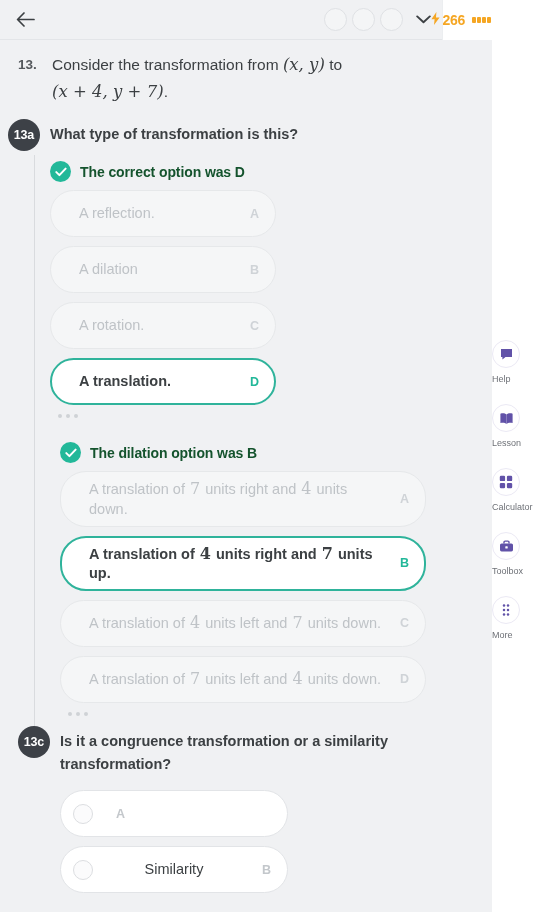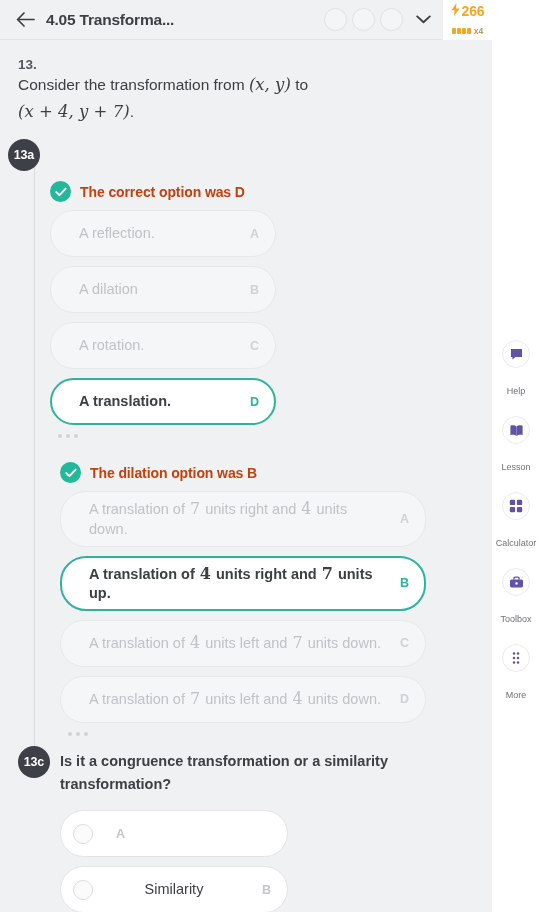--- a/index.html
+++ b/index.html
@@ -57,21 +57,21 @@
     margin-left: 9px;
     width: 22px; height: 22px;
     display: flex; align-items: center; justify-content: center;
     cursor: pointer;
   }
   .points-box {
     margin-left: 8px;
     width: 50px;
     height: 40px;
     background: #ffffff;
-    display: flex; flex-direction: column;
+    display: flex; flex-direction: row;
     align-items: center; justify-content: center;
     gap: 7px;
     border-left: 1px solid #eceef0;
   }
   .points-row {
     display: flex; align-items: center; gap: 2px;
     line-height: 1;
   }
   .points-val {
     font-size: 14px; font-weight: bold; color: #f5a623;
@@ -90,21 +90,20 @@
     position: relative;
     height: 872px;
     padding: 0;
   }
 
   
   .stem {
     position: relative;
     display: flex;
     padding: 12px 7px 6px 18px;
-    flex-direction: column;
   }
   .stem-num {
     font-size: 13.5px; font-weight: bold; color: #54585c;
     width: 34px; flex: none; padding-top: 5px;
   }
   .stem-text {
     font-size: 15.5px; color: #3c4043; line-height: 1.62;
     font-weight: 500;
   }
   .mth {
@@ -146,21 +145,21 @@
     display: flex; align-items: center; gap: 9px;
     padding: 4px 0 8px 0;
   }
   .check-circle {
     width: 21px; height: 21px; border-radius: 50%;
     background: #22b899;
     display: flex; align-items: center; justify-content: center;
     flex: none;
   }
   .correct-text {
-    font-size: 14px; font-weight: bold; color: #c2410c;
+    font-size: 14px; font-weight: bold; color: #14532d;
     letter-spacing: -0.1px;
   }
 
   
   .opts { display: flex; flex-direction: column; gap: 9px; }
   .opt {
     position: relative;
     display: flex; align-items: center;
     min-height: 47px;
     border-radius: 26px;
@@ -228,21 +227,21 @@
     left: 492px; top: 0;
     width: 48px; height: 912px;
     background: #ffffff;
     display: flex; flex-direction: column;
     align-items: center;
     padding-top: 340px;
     gap: 20px;
   }
   .side-item {
     display: flex; flex-direction: column;
-    align-items: center; gap: 18px;
+    align-items: flex-start; gap: 6px;
     cursor: pointer;
     width: 48px;
   }
   .side-ico {
     width: 28px; height: 28px; border-radius: 50%;
     border: 1px solid #ebe9f4;
     background: #ffffff;
     display: flex; align-items: center; justify-content: center;
   }
   .side-label {
@@ -258,21 +257,20 @@
   <div class="main-col">
 
     <div class="topbar">
       <div class="back-btn">
         <span>
           <svg width="19" height="15" viewBox="0 0 19 15">
             <path d="M8 1 L1.6 7.5 L8 14 M1.8 7.5 H18" fill="none" stroke="#3c4043" stroke-width="1.7" stroke-linecap="round" stroke-linejoin="round"></path>
           </svg>
         </span>
       </div>
-      <div class="lesson-title">4.05 Transforma...</div>
 
       <div class="topbar-right">
         <div class="avatars">
           <div class="avatar-circle"></div>
           <div class="avatar-circle"></div>
           <div class="avatar-circle"></div>
         </div>
         <div class="chevron">
           <svg width="15" height="9" viewBox="0 0 15 9">
             <path d="M1.2 1.4 L7.5 7.3 L13.8 1.4" fill="none" stroke="#3c4043" stroke-width="1.9" stroke-linecap="round" stroke-linejoin="round"></path>
@@ -309,20 +307,21 @@
         <div class="stem-num">13.</div>
         <div class="stem-text">
           <span>Consider the transformation from </span><span class="mth">(x, y)</span><span> to</span><br>
           <span class="mth">(x + 4, y + 7)</span><span>.</span>
         </div>
       </div>
 
       <div class="subq" style="padding-top:8px;padding-left:8px;">
         <div class="subq-head">
           <div class="badge">13a</div>
+          <div class="subq-title">What type of transformation is this?</div>
         </div>
         <div class="subq-body w-narrow">
           <div class="correct-banner">
             <span class="check-circle">
               <svg width="12" height="10" viewBox="0 0 12 10">
                 <path d="M1.3 5.1 L4.4 8.1 L10.6 1.6" fill="none" stroke="#ffffff" stroke-width="2" stroke-linecap="round" stroke-linejoin="round"></path>
               </svg>
             </span>
             <span class="correct-text">The correct option was D</span>
           </div>

